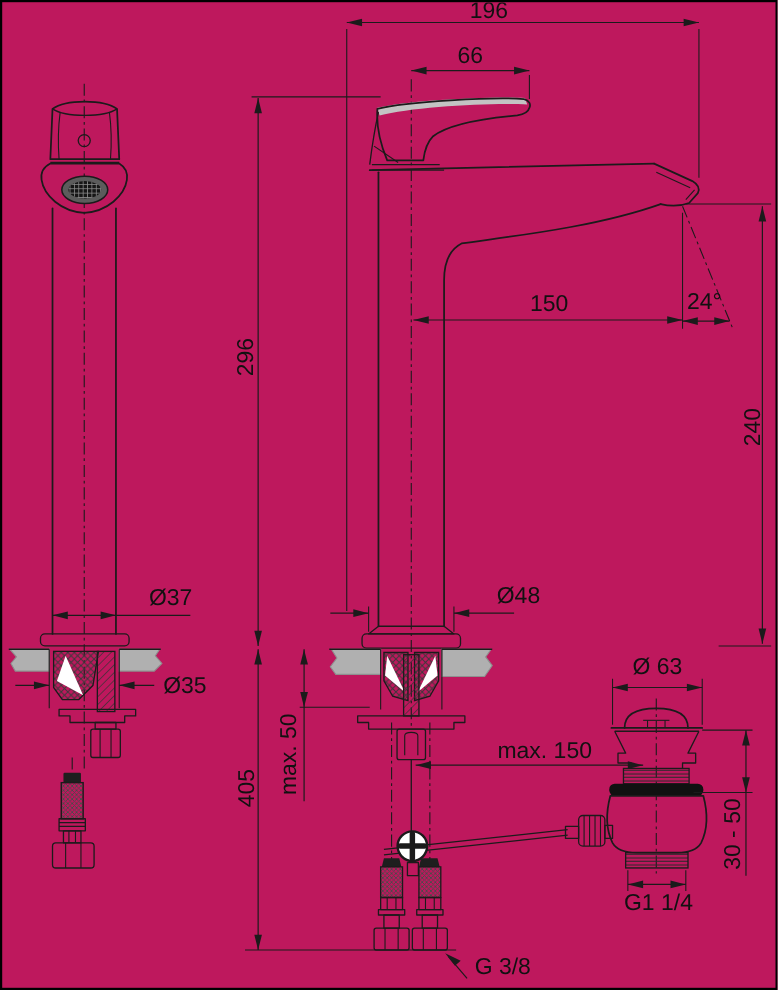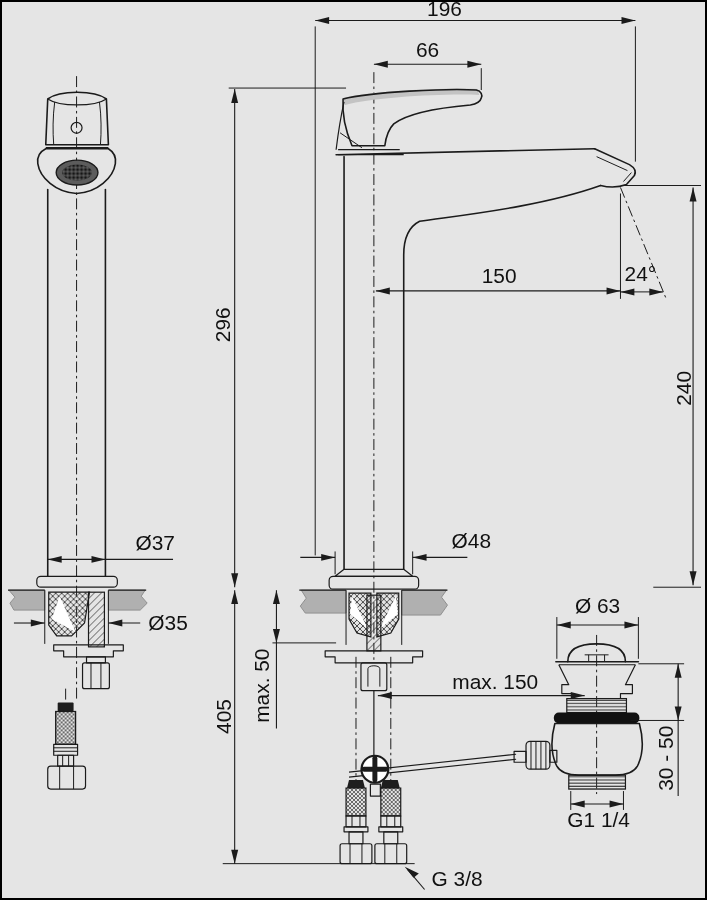--- a/index.html
+++ b/index.html
@@ -1,16 +1,16 @@
 <!DOCTYPE html>
 <html><head>
 <meta charset="utf-8">
 <style>
   html,body{margin:0;padding:0;background:#fff;}
-  .frame{width:707px;height:900px;box-sizing:border-box;border:2px solid #000;background:#e5e5e5;overflow:hidden;}
+  .frame{width:707px;height:900px;box-sizing:border-box;border:2px solid #000;background:#be185d;overflow:hidden;}
   svg{display:block;}
   .ol{fill:none;stroke:#1b1b1b;stroke-width:1.6;stroke-linejoin:round;stroke-linecap:round;}
   .ol2{fill:none;stroke:#1b1b1b;stroke-width:1.2;stroke-linejoin:round;}
   .dim{fill:none;stroke:#1b1b1b;stroke-width:1.1;}
   .thin{fill:none;stroke:#1b1b1b;stroke-width:1;}
   .cl{fill:none;stroke:#1b1b1b;stroke-width:1;stroke-dasharray:11 3.5 2.5 3.5;}
   .ah{fill:#1b1b1b;stroke:none;}
   .gray{fill:#b0b0b0;stroke:#8f8f8f;stroke-width:1;}
   .white{fill:#fff;stroke:none;}
   .dk{fill:#1e1e1e;stroke:none;}

